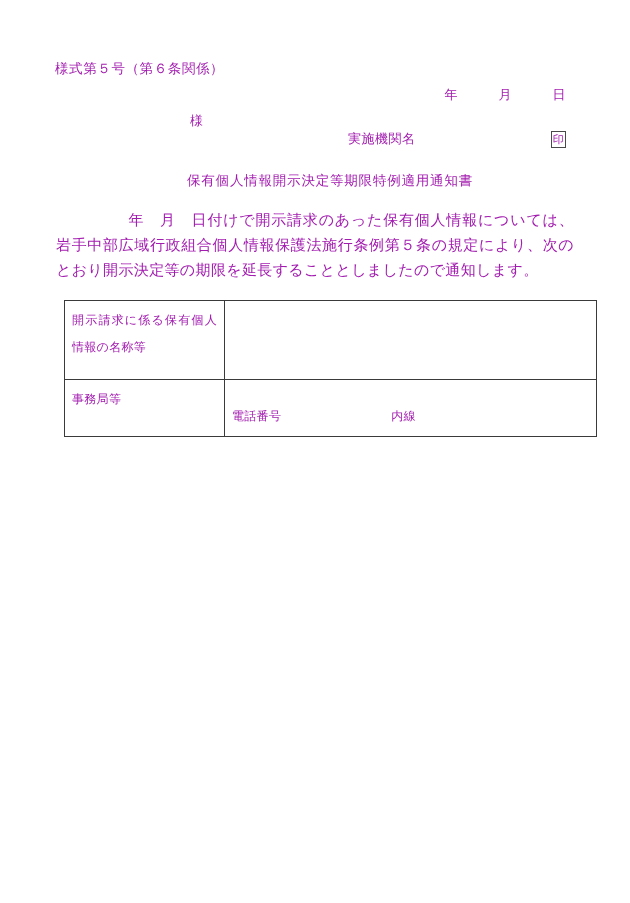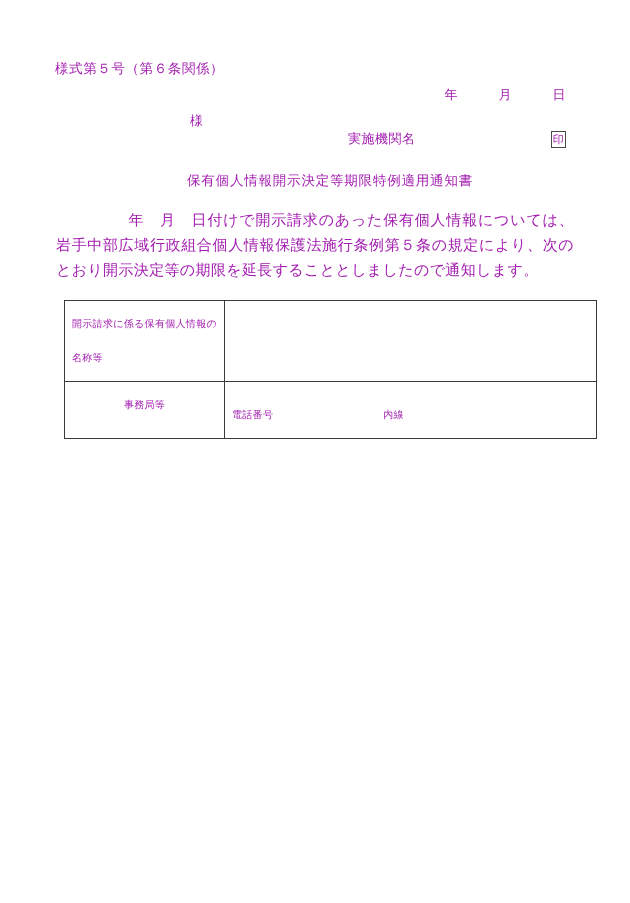--- a/index.html
+++ b/index.html
@@ -104,38 +104,38 @@
   .form-table {
     position: absolute;
     left: 64px;
     top: 300px;
     width: 502px;
     border-collapse: collapse;
     table-layout: fixed;
   }
   .form-table td {
     border: 1px solid #3a3a3a;
-    font-size: 10px;
-    line-height: 34px;
+    font-size: 12px;
+    line-height: 27px;
     vertical-align: top;
     padding: 6px 7px;
     letter-spacing: 0.3px;
   }
   .col-label { width: 145px; }
   .col-value { width: 357px; }
 
   .label-justify {
     text-align: justify;
     text-justify: inter-ideograph;
   }
 
   .row-1 td { height: 66px; }
   .row-2 td { height: 94px; }
   .row-3 td { height: 92px; }
-  .row-4 td { height: 44px; text-align: center; }
+  .row-4 td { height: 44px; }
 
   .row-4 .col-label { vertical-align: top; }
   .row-4 .col-value { vertical-align: bottom; }
 
   .value-note {
     text-align: justify;
     text-justify: inter-ideograph;
   }
   .value-date {
     padding-left: 56px;

